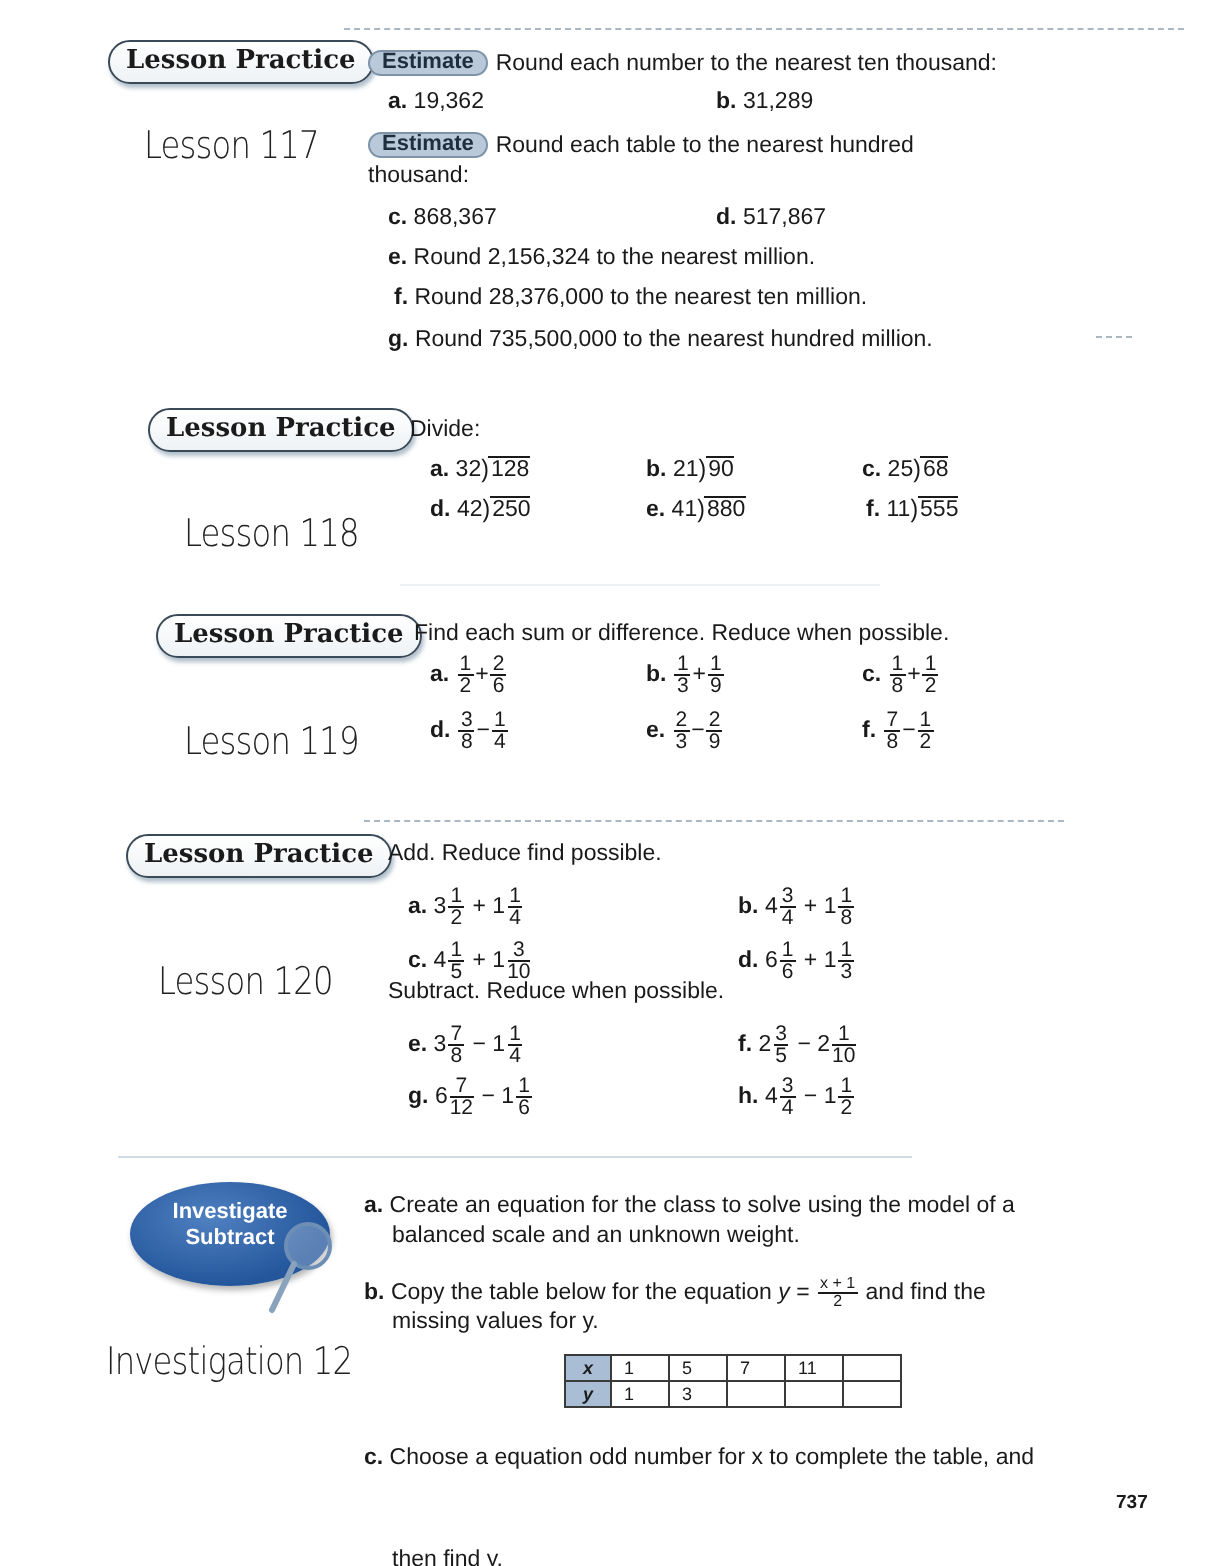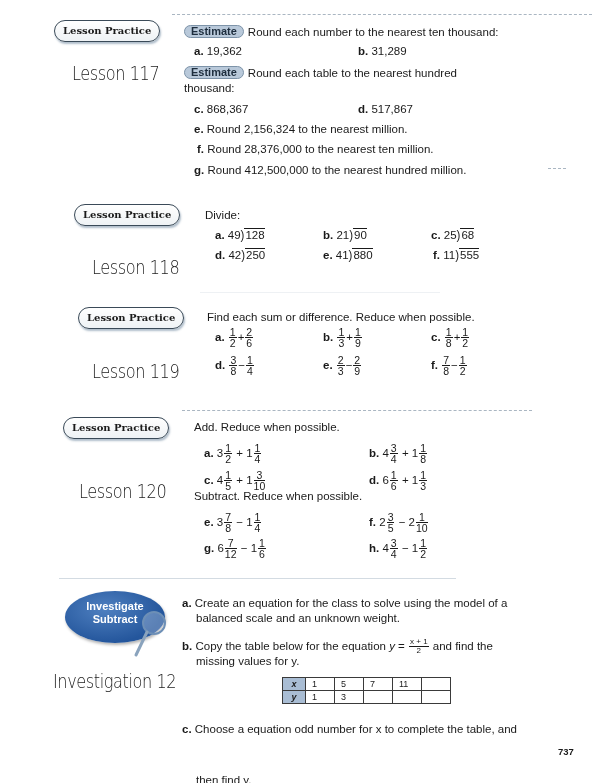--- a/index.html
+++ b/index.html
@@ -1,21 +1,21 @@
 <!DOCTYPE html>
 <html><head>
 <meta charset="utf-8">
 <style>
   html, body { margin: 0; padding: 0; background: #ffffff; }
   body { width: 612px; height: 783px; position: relative; overflow: hidden;
          font-family: "Liberation Sans", sans-serif; color: #1a1a1a; font-size: 11.5px; }
   .abs { position: absolute; }
   .lp-badge { position: absolute; height: 20px; padding: 0 8px; border: 1.3px solid #3a4a58; border-radius: 11px;
               background: linear-gradient(#ffffff, #eef2f5); box-shadow: 1px 2px 2px rgba(80,110,140,0.45);
-              font-family: "DejaVu Serif", serif; font-weight: bold; font-size: 10px; line-height: 20px; color: #1b1b1b; white-space: nowrap; }
+              font-family: "DejaVu Serif", serif; font-weight: bold; font-size: 13px; line-height: 20px; color: #1b1b1b; white-space: nowrap; }
   .lesson-label { position: absolute; font-family: "DejaVu Sans", sans-serif; font-weight: 200; font-size: 19px; color: #222; letter-spacing: -0.5px; transform: scaleX(0.85); transform-origin: left top; }
   .est { display: inline-block; font-size: 11px; font-weight: bold; color: #1e2e3e; background: #b9c9da; border: 1px solid #7d93a8; border-radius: 7px; padding: 0 6px; height: 11px; line-height: 11px; vertical-align: 1px; margin-right: 4px; }
   .b { font-weight: bold; }
   .dash { position: absolute; height: 0; border-top: 1px dashed #aab6c2; }
   .hr { position: absolute; height: 0; border-top: 1px solid #d3dbe2; }
   .frac { display: inline-block; vertical-align: middle; text-align: center; font-size: 10.5px; line-height: 10px; margin: 0 1px; }
   .frac span { display: block; }
   .frac .num { border-bottom: 1px solid #1a1a1a; padding: 0 1px; }
   .item { position: absolute; white-space: nowrap; font-size: 11.5px; }
   .ldiv { border-top: 1px solid #1a1a1a; padding-left: 1px; }
@@ -38,28 +38,28 @@
 <div class="item" style="left:194px; top:45px;"><span class="b">a.</span> <span>19,362</span></div>
 <div class="item" style="left:358px; top:45px;"><span class="b">b.</span> <span>31,289</span></div>
 <div class="item" style="left:184px; top:66px;">
   <span class="est">Estimate</span><span>Round each table to the nearest hundred</span>
 </div>
 <div class="item" style="left:184px; top:82px;">thousand:</div>
 <div class="item" style="left:194px; top:103px;"><span class="b">c.</span> <span>868,367</span></div>
 <div class="item" style="left:358px; top:103px;"><span class="b">d.</span> <span>517,867</span></div>
 <div class="item" style="left:194px; top:123px;"><span class="b">e.</span> <span>Round 2,156,324 to the nearest million.</span></div>
 <div class="item" style="left:197px; top:143px;"><span class="b">f.</span> <span>Round 28,376,000 to the nearest ten million.</span></div>
-<div class="item" style="left:194px; top:164px;"><span class="b">g.</span> <span>Round 412,500,000 to the nearest hundred million.</span></div>
+<div class="item" style="left:194px; top:164px;"><span class="b">g.</span> <span>Round 735,500,000 to the nearest hundred million.</span></div>
 <div class="dash" style="left:548px; top:168px; width:18px;"></div>
 
 <div class="lp-badge" style="left:74px; top:204px;">Lesson Practice</div>
 <div class="lesson-label" style="left:92px; top:256px;">Lesson 118</div>
 <div class="item" style="left:205px; top:209px;">Divide:</div>
 <div id="l118">
-    <div class="item" style="left: 215px; top: 229px;"><span class="b">a.</span> <span>49</span><span class="paren">)</span><span class="ldiv">128</span></div>
+    <div class="item" style="left: 215px; top: 229px;"><span class="b">a.</span> <span>32</span><span class="paren">)</span><span class="ldiv">128</span></div>
     <div class="item" style="left: 323px; top: 229px;"><span class="b">b.</span> <span>21</span><span class="paren">)</span><span class="ldiv">90</span></div>
     <div class="item" style="left: 431px; top: 229px;"><span class="b">c.</span> <span>25</span><span class="paren">)</span><span class="ldiv">68</span></div>
     <div class="item" style="left: 215px; top: 249px;"><span class="b">d.</span> <span>42</span><span class="paren">)</span><span class="ldiv">250</span></div>
     <div class="item" style="left: 323px; top: 249px;"><span class="b">e.</span> <span>41</span><span class="paren">)</span><span class="ldiv">880</span></div>
     <div class="item" style="left: 433px; top: 249px;"><span class="b">f.</span> <span>11</span><span class="paren">)</span><span class="ldiv">555</span></div>
   </div>
 <div class="hr" style="left:200px; top:292px; width:240px; border-color:#eef1f4;"></div>
 
 <div class="lp-badge" style="left:78px; top:307px;">Lesson Practice</div>
 <div class="lesson-label" style="left:92px; top:360px;">Lesson 119</div>
@@ -69,21 +69,21 @@
     <div class="item" style="left: 323px; top: 327px;"><span class="b">b.</span> <span class="frac"><span class="num">1</span><span>3</span></span><span>+</span><span class="frac"><span class="num">1</span><span>9</span></span></div>
     <div class="item" style="left: 431px; top: 327px;"><span class="b">c.</span> <span class="frac"><span class="num">1</span><span>8</span></span><span>+</span><span class="frac"><span class="num">1</span><span>2</span></span></div>
     <div class="item" style="left: 215px; top: 355px;"><span class="b">d.</span> <span class="frac"><span class="num">3</span><span>8</span></span><span>−</span><span class="frac"><span class="num">1</span><span>4</span></span></div>
     <div class="item" style="left: 323px; top: 355px;"><span class="b">e.</span> <span class="frac"><span class="num">2</span><span>3</span></span><span>−</span><span class="frac"><span class="num">2</span><span>9</span></span></div>
     <div class="item" style="left: 431px; top: 355px;"><span class="b">f.</span> <span class="frac"><span class="num">7</span><span>8</span></span><span>−</span><span class="frac"><span class="num">1</span><span>2</span></span></div>
   </div>
 
 <div class="dash" style="left:182px; top:410px; width:350px;"></div>
 <div class="lp-badge" style="left:63px; top:417px;">Lesson Practice</div>
 <div class="lesson-label" style="left:79px; top:480px;">Lesson 120</div>
-<div class="item" style="left:194px; top:421px;">Add. Reduce when possible.</div>
+<div class="item" style="left:194px; top:421px;">Add. Reduce find possible.</div>
 <div class="item" style="left:194px; top:490px;">Subtract. Reduce when possible.</div>
 <div id="l120">
     <div class="item" style="left: 204px; top: 443px;"><span class="b">a.</span> <span>3</span><span class="frac"><span class="num">1</span><span>2</span></span> <span>+</span> <span>1</span><span class="frac"><span class="num">1</span><span>4</span></span></div>
     <div class="item" style="left: 369px; top: 443px;"><span class="b">b.</span> <span>4</span><span class="frac"><span class="num">3</span><span>4</span></span> <span>+</span> <span>1</span><span class="frac"><span class="num">1</span><span>8</span></span></div>
     <div class="item" style="left: 204px; top: 470px;"><span class="b">c.</span> <span>4</span><span class="frac"><span class="num">1</span><span>5</span></span> <span>+</span> <span>1</span><span class="frac"><span class="num">3</span><span>10</span></span></div>
     <div class="item" style="left: 369px; top: 470px;"><span class="b">d.</span> <span>6</span><span class="frac"><span class="num">1</span><span>6</span></span> <span>+</span> <span>1</span><span class="frac"><span class="num">1</span><span>3</span></span></div>
     <div class="item" style="left: 204px; top: 512px;"><span class="b">e.</span> <span>3</span><span class="frac"><span class="num">7</span><span>8</span></span> <span>−</span> <span>1</span><span class="frac"><span class="num">1</span><span>4</span></span></div>
     <div class="item" style="left: 369px; top: 512px;"><span class="b">f.</span> <span>2</span><span class="frac"><span class="num">3</span><span>5</span></span> <span>−</span> <span>2</span><span class="frac"><span class="num">1</span><span>10</span></span></div>
     <div class="item" style="left: 204px; top: 538px;"><span class="b">g.</span> <span>6</span><span class="frac"><span class="num">7</span><span>12</span></span> <span>−</span> <span>1</span><span class="frac"><span class="num">1</span><span>6</span></span></div>
     <div class="item" style="left: 369px; top: 538px;"><span class="b">h.</span> <span>4</span><span class="frac"><span class="num">3</span><span>4</span></span> <span>−</span> <span>1</span><span class="frac"><span class="num">1</span><span>2</span></span></div>

